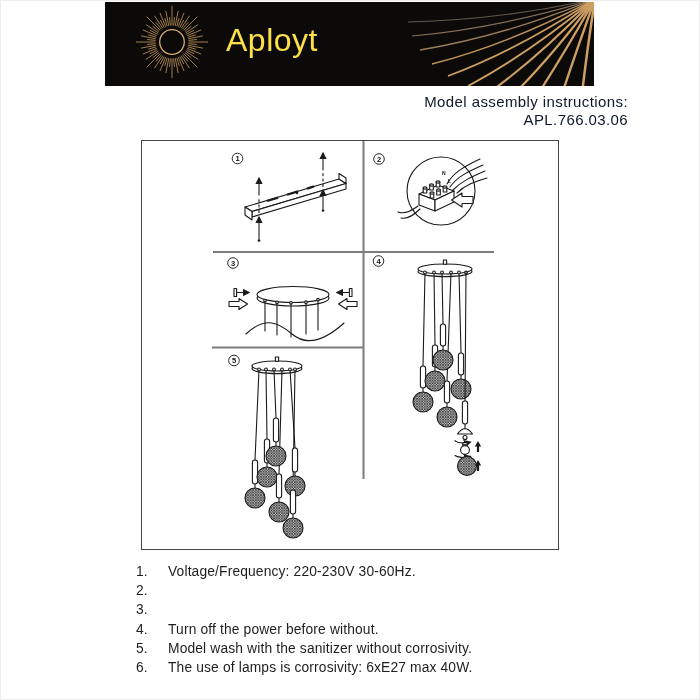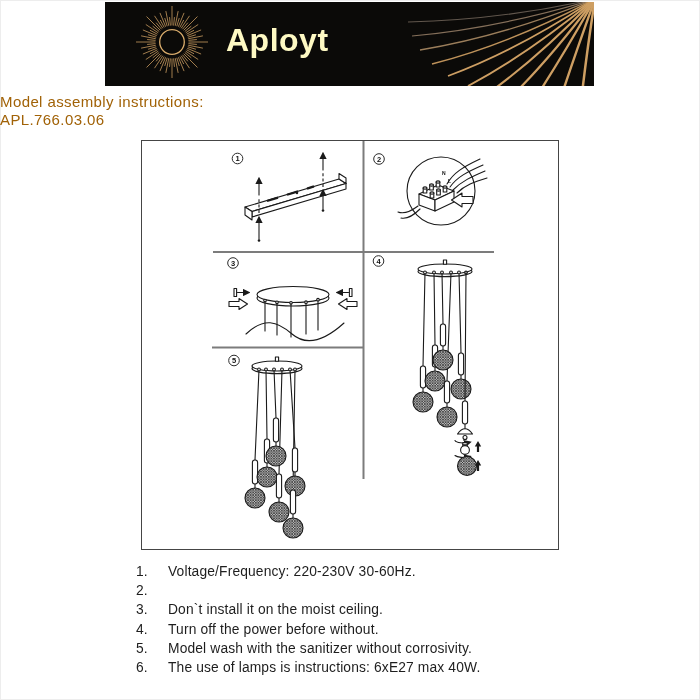--- a/index.html
+++ b/index.html
@@ -2,25 +2,25 @@
 <html><head>
 <meta charset="utf-8">
 <style>
   html,body{margin:0;padding:0;}
   body{width:700px;height:700px;position:relative;background:#fff;overflow:hidden;
        font-family:"Liberation Sans",sans-serif;}
   .frame{position:absolute;inset:0;border:1px solid #ededed;pointer-events:none;}
   
   .banner{position:absolute;left:105px;top:2px;width:489px;height:84px;background:#0B0A08;overflow:hidden;}
   .sunburst{position:absolute;left:27px;top:-1px;}
-  .wordmark{position:absolute;left:121px;top:20px;font-size:32px;font-weight:700;
-            color:#fef9c3;letter-spacing:.5px;}
+  .wordmark{position:absolute;left:121px;top:20px;font-size:32px;font-weight:400;
+            color:#fde047;letter-spacing:.5px;}
   .rays{position:absolute;right:0;top:0;}
   
-  .titles{position:absolute;left:0;top:93px;width:628px;text-align:left;color:#a16207;}
+  .titles{position:absolute;left:0;top:93px;width:628px;text-align:right;color:#0f172a;}
   .title-line{font-size:15px;font-weight:500;letter-spacing:.4px;line-height:18px;}
   
   .figure{position:absolute;left:141px;top:140px;width:416px;height:408px;border:1.5px solid #454545;}
   .figure svg{position:absolute;left:0;top:0;}
   .ln{stroke:#1A1A1A;stroke-width:1.1;fill:none;stroke-linecap:round;stroke-linejoin:round;}
   .f{fill:#fff;}
   .sp{fill:url(#xh);}
   .slot{stroke:#1A1A1A;stroke-width:2.2;}
   .dash{stroke-dasharray:3 2.4;stroke-linecap:butt;}
   .gray{stroke:#7C7C7C;stroke-width:2;fill:none;}
@@ -344,27 +344,26 @@
 <ol class="instructions">
   <li>
     <span class="num">1.</span>
       <span>Voltage/Frequency: 220-230V 30-60Hz.</span>
     </li>
   <li>
     <span class="num">2.</span>
     </li>
   <li>
     <span class="num">3.</span>
-      <span>Don`t install it on the moist ceiling.</span>
     </li>
   <li>
     <span class="num">4.</span>
       <span>Turn off the power before without.</span>
     </li>
   <li>
     <span class="num">5.</span>
       <span>Model wash with the sanitizer without corrosivity.</span>
     </li>
   <li>
     <span class="num">6.</span>
-      <span>The use of lamps is instructions: 6xE27 max 40W.</span>
+      <span>The use of lamps is corrosivity: 6xE27 max 40W.</span>
     </li>
 </ol>
 
 </body></html>

